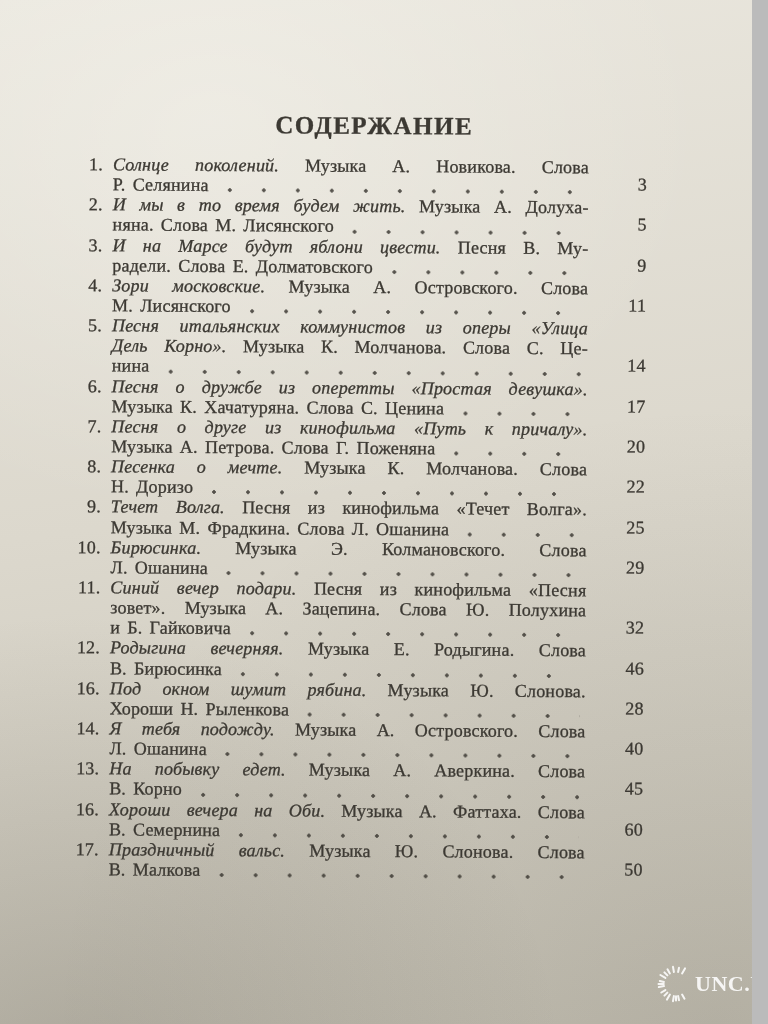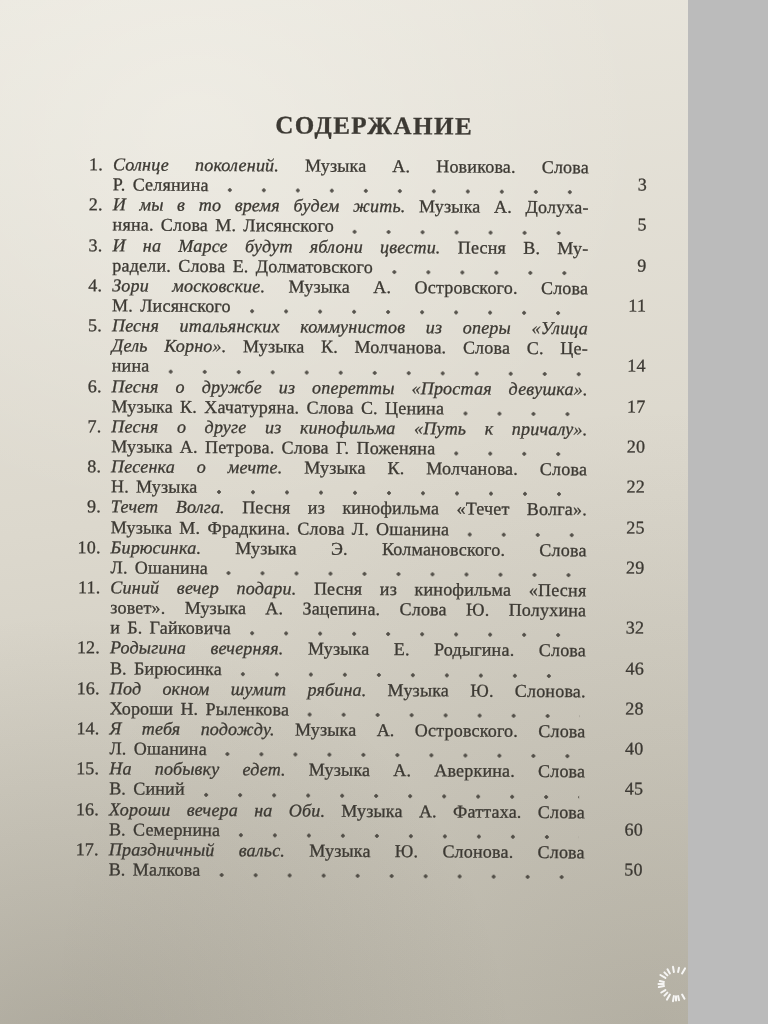--- a/index.html
+++ b/index.html
@@ -5,21 +5,21 @@
   :root{
     --ink:#3c3933;
     --paper-top:#eae7de;
     --paper-mid:#dcd8cd;
     --paper-bottom:#c5c1b4;
     --wm:#ffffff;
   }
   html,body{margin:0;padding:0;}
   body{width:768px;height:1024px;overflow:hidden;background:#bbb;}
   .photo{
-    position:relative;width:688px;height:1024px;overflow:hidden;
+    position:relative;width:752px;height:1024px;overflow:hidden;
     background:
       radial-gradient(120% 70% at 28% 12%, rgba(255,255,250,0.30), rgba(255,255,250,0) 55%),
       radial-gradient(130% 90% at 10% 105%, rgba(60,55,45,0.20), rgba(60,55,45,0) 50%),
       radial-gradient(160% 110% at 95% 100%, rgba(70,65,55,0.14), rgba(70,65,55,0) 55%),
       linear-gradient(172deg, var(--paper-top) 0%, var(--paper-mid) 48%, var(--paper-bottom) 100%);
   }
   .content{
     position:absolute;left:0;top:0;width:768px;
     transform:rotate(0.35deg);transform-origin:50% 15%;
     color:var(--ink);
@@ -136,21 +136,21 @@
           <span class="body-last"><span class="rm">Музыка А. Петрова. Слова Г. Поженяна</span></span>
           <span class="leader"></span>
           <span class="pg">20</span>
         </div>
         <div class="line">
           <span class="num">8.</span>
           <span class="body-just"><span class="it">Песенка о мечте.</span><span class="rm"> Музыка К. Молчанова. Слова</span></span>
         </div>
         <div class="line">
           <span class="num"></span>
-          <span class="body-last"><span class="rm">Н. Музыка</span></span>
+          <span class="body-last"><span class="rm">Н. Доризо</span></span>
           <span class="leader"></span>
           <span class="pg">22</span>
         </div>
         <div class="line">
           <span class="num">9.</span>
           <span class="body-just"><span class="it">Течет Волга.</span><span class="rm"> Песня из кинофильма «Течет Волга».</span></span>
         </div>
         <div class="line">
           <span class="num"></span>
           <span class="body-last"><span class="rm">Музыка М. Фрадкина. Слова Л. Ошанина</span></span>
@@ -205,26 +205,26 @@
           <span class="num">14.</span>
           <span class="body-just"><span class="it">Я тебя подожду.</span><span class="rm"> Музыка А. Островского. Слова</span></span>
         </div>
         <div class="line">
           <span class="num"></span>
           <span class="body-last"><span class="rm">Л. Ошанина</span></span>
           <span class="leader"></span>
           <span class="pg">40</span>
         </div>
         <div class="line">
-          <span class="num">15.</span>
+          <span class="num">13.</span>
           <span class="body-just"><span class="it">На побывку едет.</span><span class="rm"> Музыка А. Аверкина. Слова</span></span>
         </div>
         <div class="line">
           <span class="num"></span>
-          <span class="body-last"><span class="rm">В. Синий</span></span>
+          <span class="body-last"><span class="rm">В. Корно</span></span>
           <span class="leader"></span>
           <span class="pg">45</span>
         </div>
         <div class="line">
           <span class="num">16.</span>
           <span class="body-just"><span class="it">Хороши вечера на Оби.</span><span class="rm"> Музыка А. Фаттаха. Слова</span></span>
         </div>
         <div class="line">
           <span class="num"></span>
           <span class="body-last"><span class="rm">В. Семернина</span></span>

